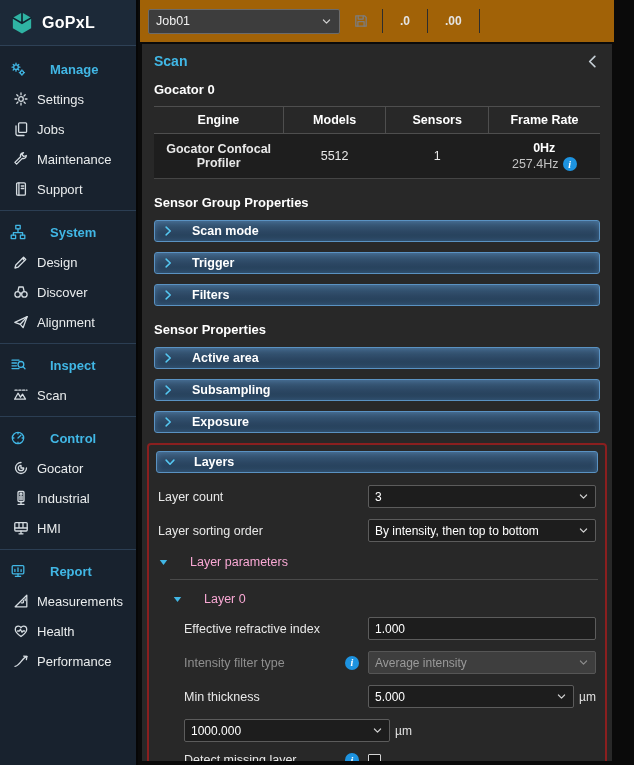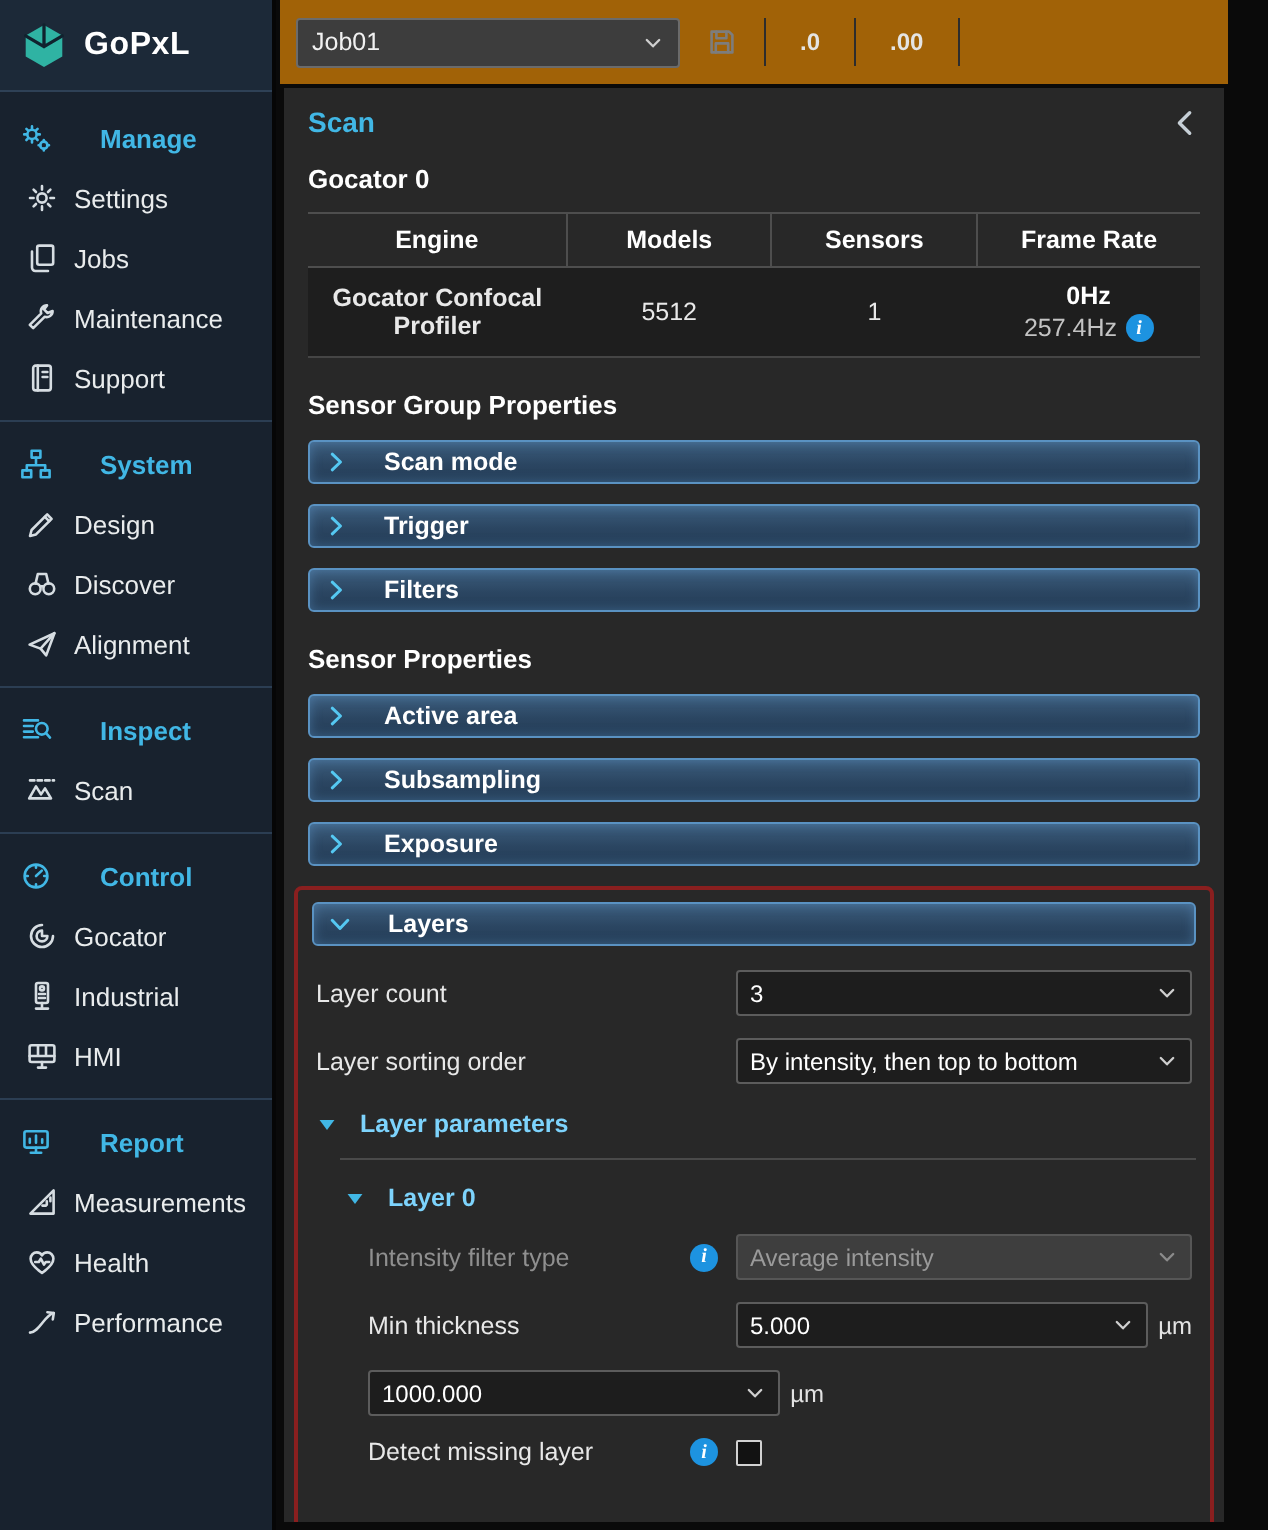--- a/index.html
+++ b/index.html
@@ -65,21 +65,21 @@
   .select.disabled{background:#3e3e3e;border-color:#565656;color:#9a9a9a;cursor:default}
   .select.disabled .caret{color:#8b8b8b}
   .txtin{height:23px;flex:1;background:#1d1d1d;border:1px solid #5c5c5c;border-radius:2px;color:#fff;font-size:12px;padding:0 6px;
     font-family:"Liberation Sans","DejaVu Sans",sans-serif}
   .unit{color:#e2e2e2;font-size:12px;margin-left:5px;flex:0 0 auto}
   .info{width:14px;height:14px;border-radius:50%;background:#1d93e0;color:#fff;font-size:10px;font-weight:bold;
     font-family:"Liberation Serif","DejaVu Serif",serif;display:inline-flex;align-items:center;justify-content:center;
     margin-right:9px;flex:0 0 14px;cursor:pointer;font-style:italic}
   .cbx{width:13px;height:13px;border:1px solid #d2d2d2;background:#121212;border-radius:1px;cursor:pointer}
 
-  .tree{display:flex;align-items:center;gap:11px;color:#7dd3fc;font-size:12.5px;font-weight:bold;margin:13px 2px 8px;cursor:pointer}
+  .tree{display:flex;align-items:center;gap:21px;color:#f9a8d4;font-size:12.5px;font-weight:normal;margin:13px 2px 8px;cursor:pointer}
   .tree .tri{width:11px;height:11px;color:#41b7e5;display:inline-flex;flex:0 0 11px}
   .layer0-group{margin-left:14px;border-top:1px solid #4a4a4a;padding-top:2px;margin-top:10px}
   .layer0-group .tree{margin-top:10px}
   .inner{margin-left:14px}
 </style>
 </head>
 <body>
 
 <div class="root">
 
@@ -464,20 +464,26 @@
           <div class="layer0-group">
             <div class="tree">
               <span class="tri">
                   <svg viewBox="0 0 16 16" fill="none" stroke="currentColor" stroke-width="1.3" stroke-linecap="round" stroke-linejoin="round">
                     <path d="M2.6 4.4h10.8L8 11.6z" fill="currentColor" stroke="none"></path>
                   </svg>
                 </span>
               <span>Layer 0</span>
             </div>
 
+            <div class="prow inner">
+              <span class="plabel">Effective refractive index</span>
+              <div class="ctrlcol">
+                <input class="txtin" type="text" value="1.000" style="">
+              </div>
+            </div>
 
             <div class="prow inner">
               <span class="plabel dis">Intensity filter type</span>
               <span class="info">i</span>
               <div class="ctrlcol">
                 <div class="select disabled">
                   <span>Average intensity</span>
                   <span class="caret">
                       <svg viewBox="0 0 16 16" fill="none" stroke="currentColor" stroke-width="1.3" stroke-linecap="round" stroke-linejoin="round">
                         <path d="M3.5 5.8L8 10.4l4.5-4.6" stroke-width="1.7"></path>

